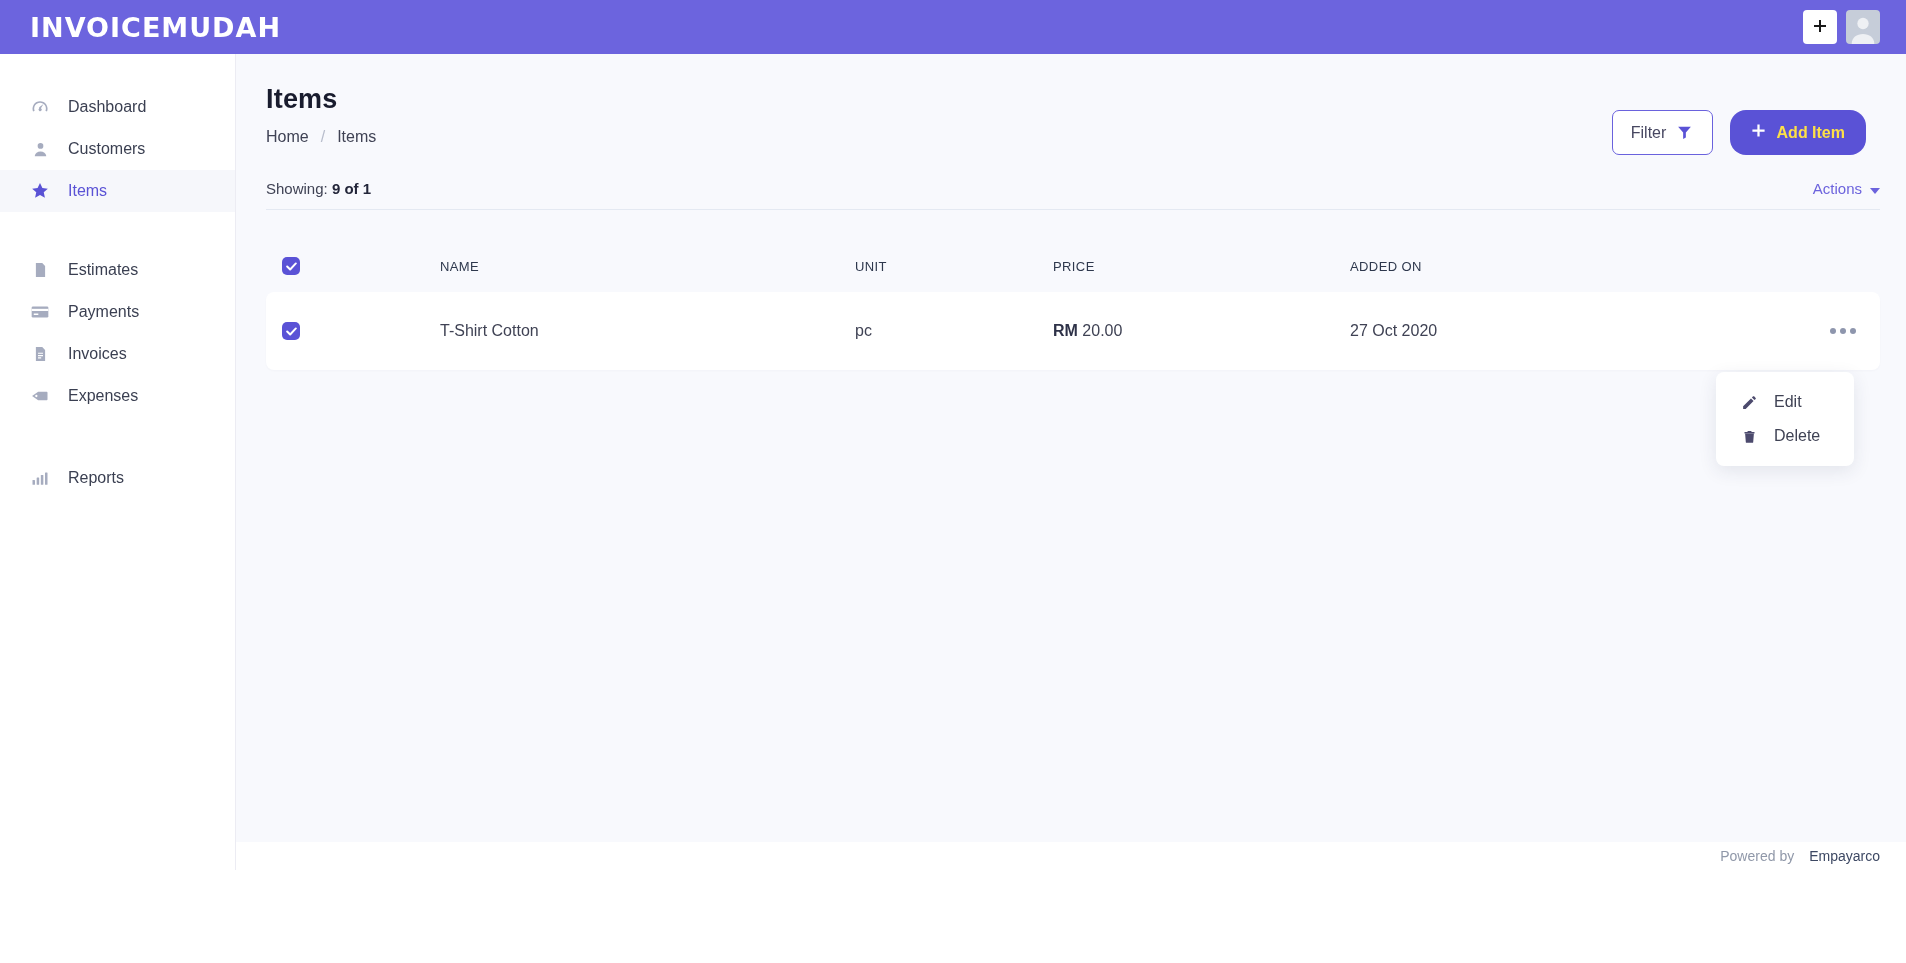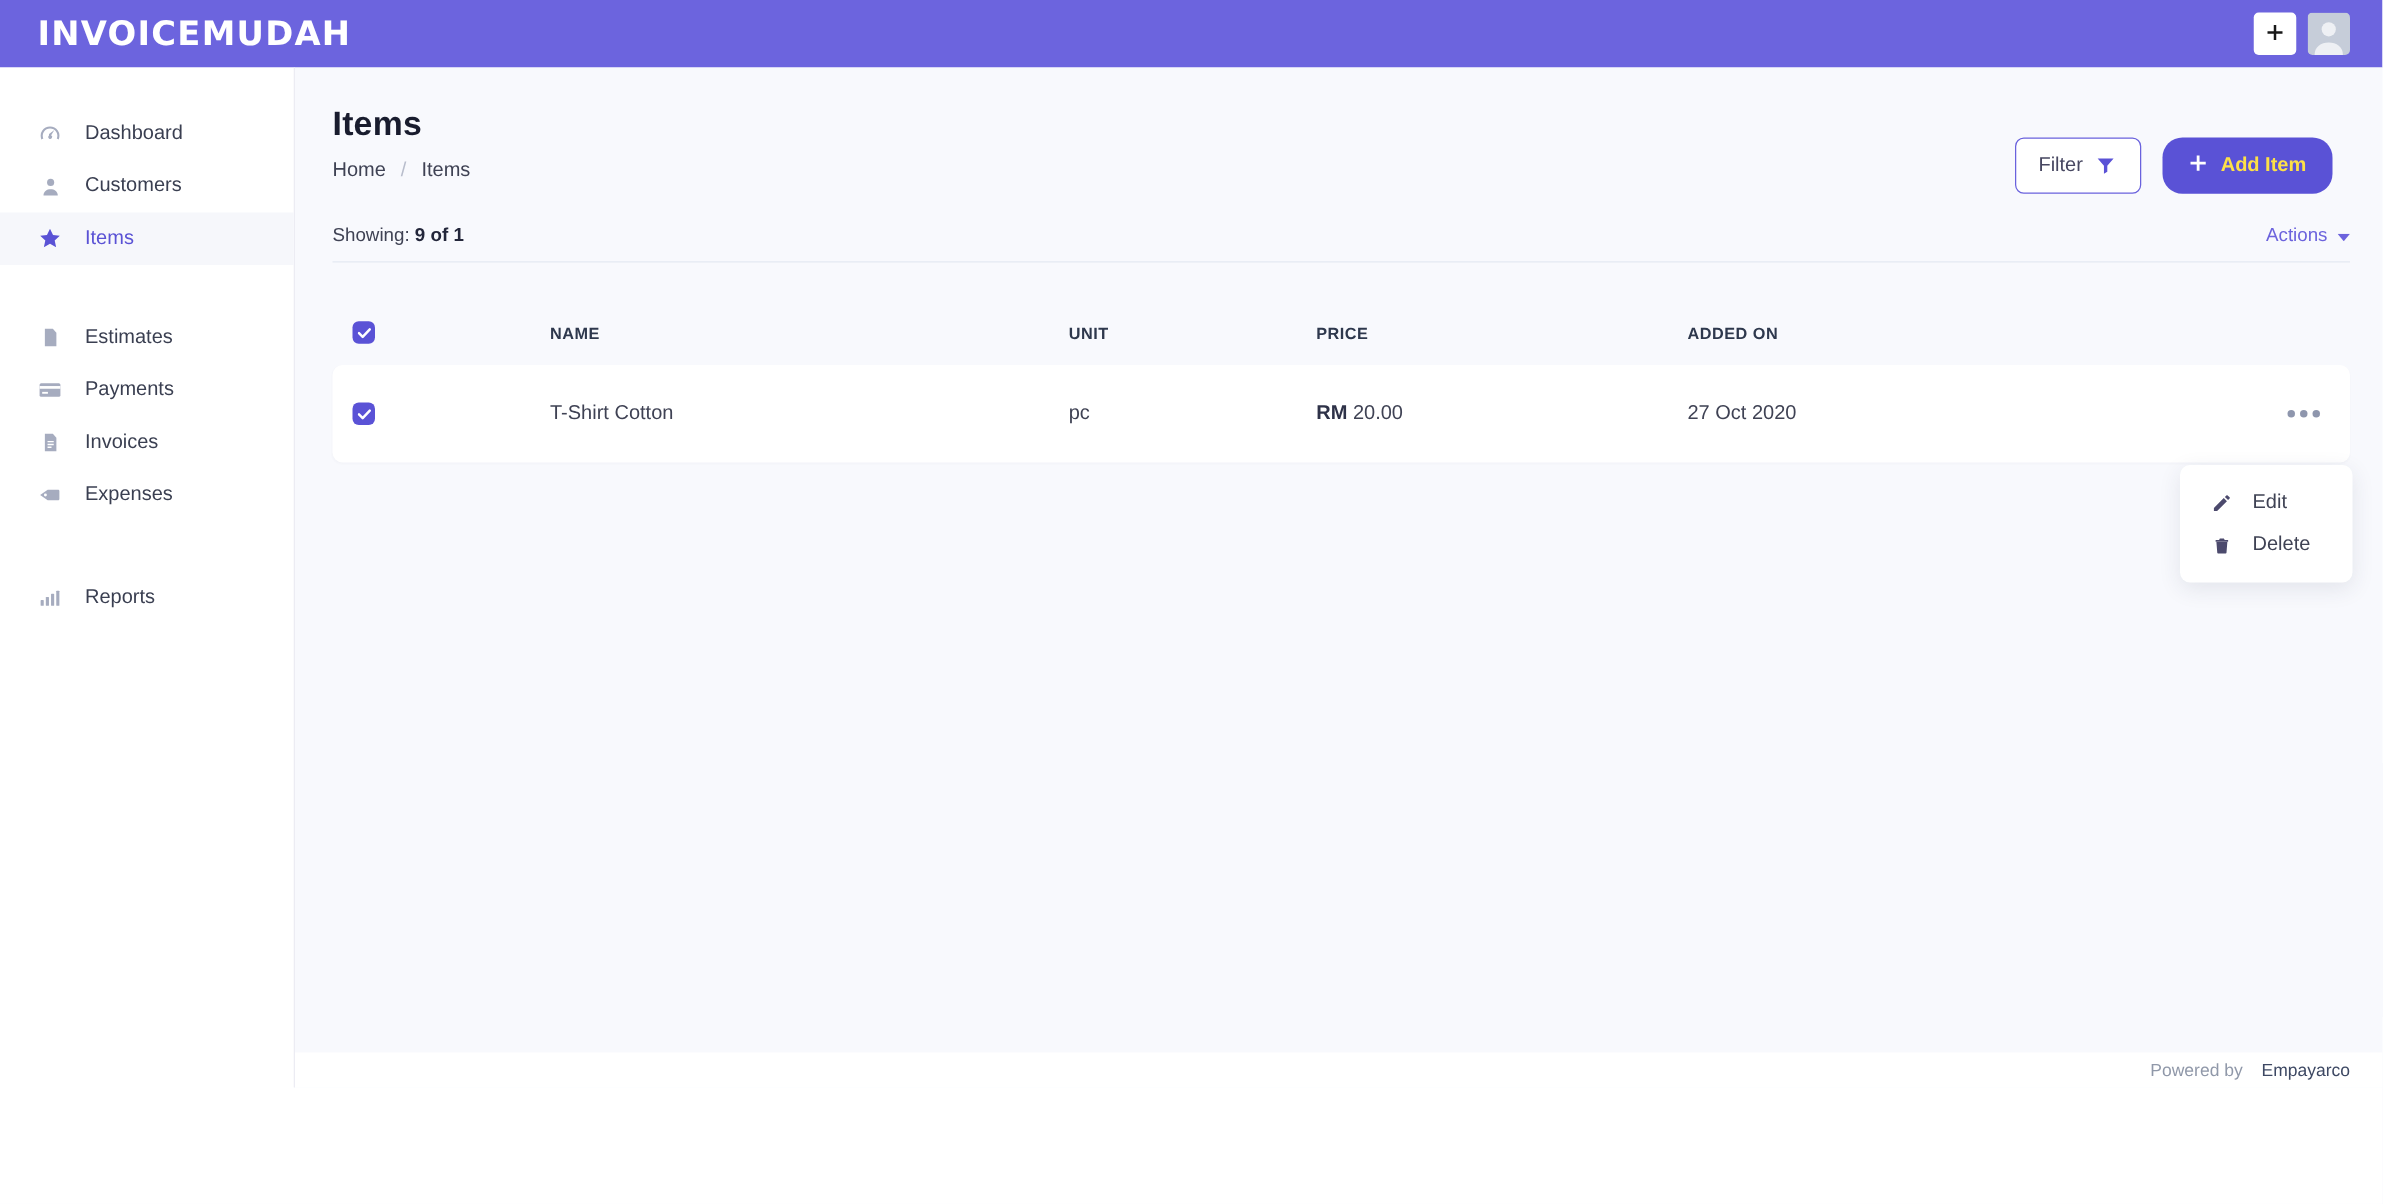--- a/index.html
+++ b/index.html
@@ -40,31 +40,31 @@
   
   .toolbar { margin-top:34px; padding:0 26px 0 30px; display:flex; justify-content:space-between; align-items:center; font-size:15px; }
   .showing { color:#3f4254; }
   .showing b { color:#23263a; }
   .actions-link { color:#6c63dd; display:flex; align-items:center; gap:8px; cursor:pointer; }
   .divider { margin:12px 26px 0 30px; border-top:1px solid #e4e9f2; }
 
   
   .table-wrap { padding:0 26px 0 30px; }
   .grid-cols { display:grid; grid-template-columns:174px 415px 198px 297px 476px 1fr; align-items:center; }
-  .thead { padding-top:30px; height:82px; font-size:13px; font-weight:bold; color:#2e384d; letter-spacing:0.4px; }
+  .thead { padding-top:30px; height:82px; font-size:13px; font-weight:normal; color:#2e384d; letter-spacing:0.4px; }
   .cell-check { padding-left:16px; }
   .trow { height:78px; background:#fff; border-radius:8px; font-size:16px; color:#3f4254; box-shadow:0 1px 2px rgba(60,70,90,0.03); }
   .price-cur { font-weight:bold; color:#2e3248; }
   .dots-btn { justify-self:end; margin-right:22px; display:flex; gap:4px; cursor:pointer; padding:6px 2px; background:none; border:none; }
   .dots-btn i { width:6px; height:6px; border-radius:50%; background:#8e96ad; display:block; }
 
   .checkbox { width:18px; height:18px; background:#5a52d6; border-radius:5px; display:flex; align-items:center; justify-content:center; cursor:pointer; }
 
   
-  .ctx-menu { position:absolute; top:318px; right:24px; width:138px; background:#fff; border-radius:8px; box-shadow:0 5px 18px rgba(40,45,80,0.10); padding:13px 0; z-index:5; }
+  .ctx-menu { position:absolute; top:318px; right:52px; width:138px; background:#fff; border-radius:8px; box-shadow:0 5px 18px rgba(40,45,80,0.10); padding:13px 0; z-index:5; }
   .ctx-item { display:flex; align-items:center; gap:16px; padding:8px 25px; font-size:16px; color:#3f4254; cursor:pointer; }
   .ctx-item .micon { color:#4c4a6d; display:flex; width:17px; justify-content:center; }
 
   
   .footer { margin-top:auto; height:28px; background:#fff; display:flex; align-items:center; justify-content:flex-end; padding-right:26px; font-size:14px; color:#9098a9; gap:15px; }
   .footer .brand { color:#3d4863; cursor:pointer; }
 </style>
 </head>
 <body>
 

